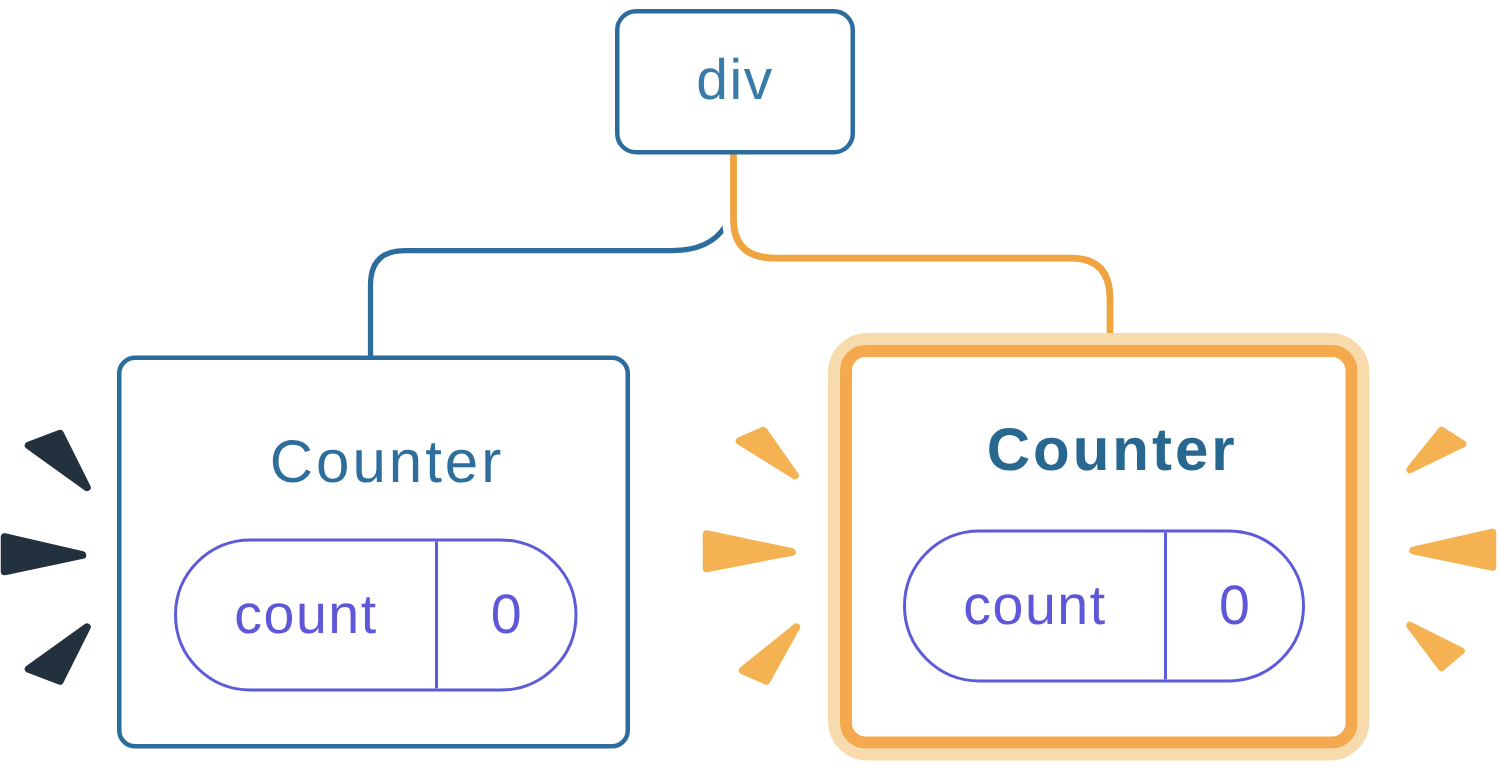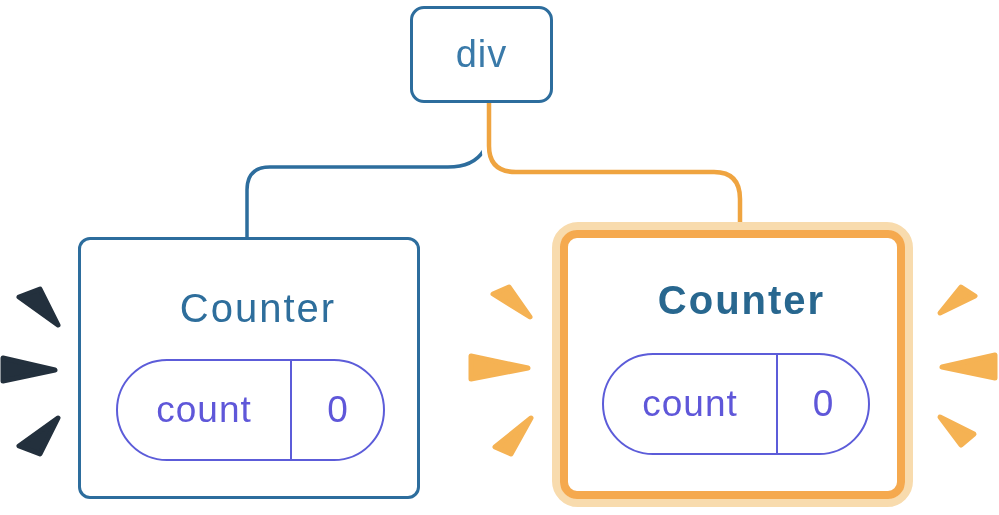--- a/index.html
+++ b/index.html
@@ -5,21 +5,21 @@
   html,body{margin:0;padding:0;background:#ffffff;}
   .canvas{
     position:relative;width:999px;height:515px;background:#ffffff;
     font-family:"Liberation Sans",sans-serif;overflow:hidden;
   }
   .svg-layer{position:absolute;left:0;top:0;width:999px;height:515px;z-index:1;}
   .node{position:absolute;box-sizing:border-box;background:#ffffff;z-index:2;}
 
   
   .div-node{
-    left:410px;top:6px;width:143px;height:97px;
+    left:410px;top:6px;width:160px;height:97px;
     border:3.5px solid #2d6d9d;border-radius:14px;
     display:flex;align-items:center;justify-content:center;
     font-size:38px;color:#3a7aa9;letter-spacing:1px;
   }
 
   
   .counter-node{
     left:78px;top:237px;width:342px;height:262px;
     border:3px solid #2d6d9d;border-radius:12px;
   }

